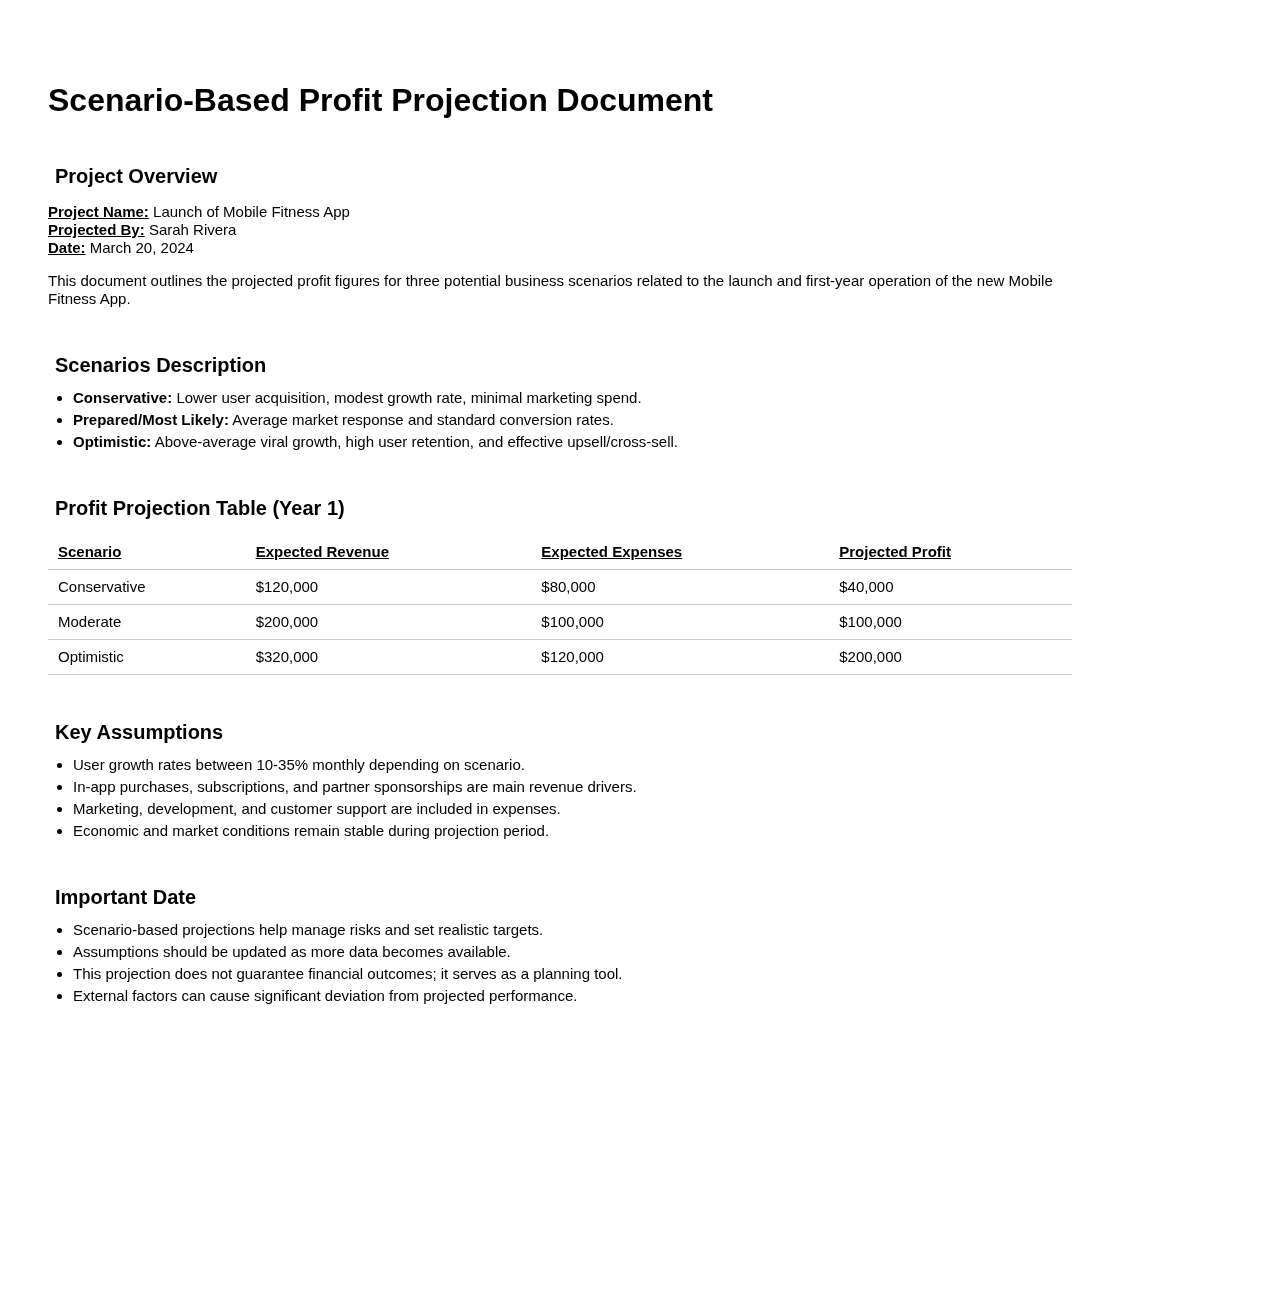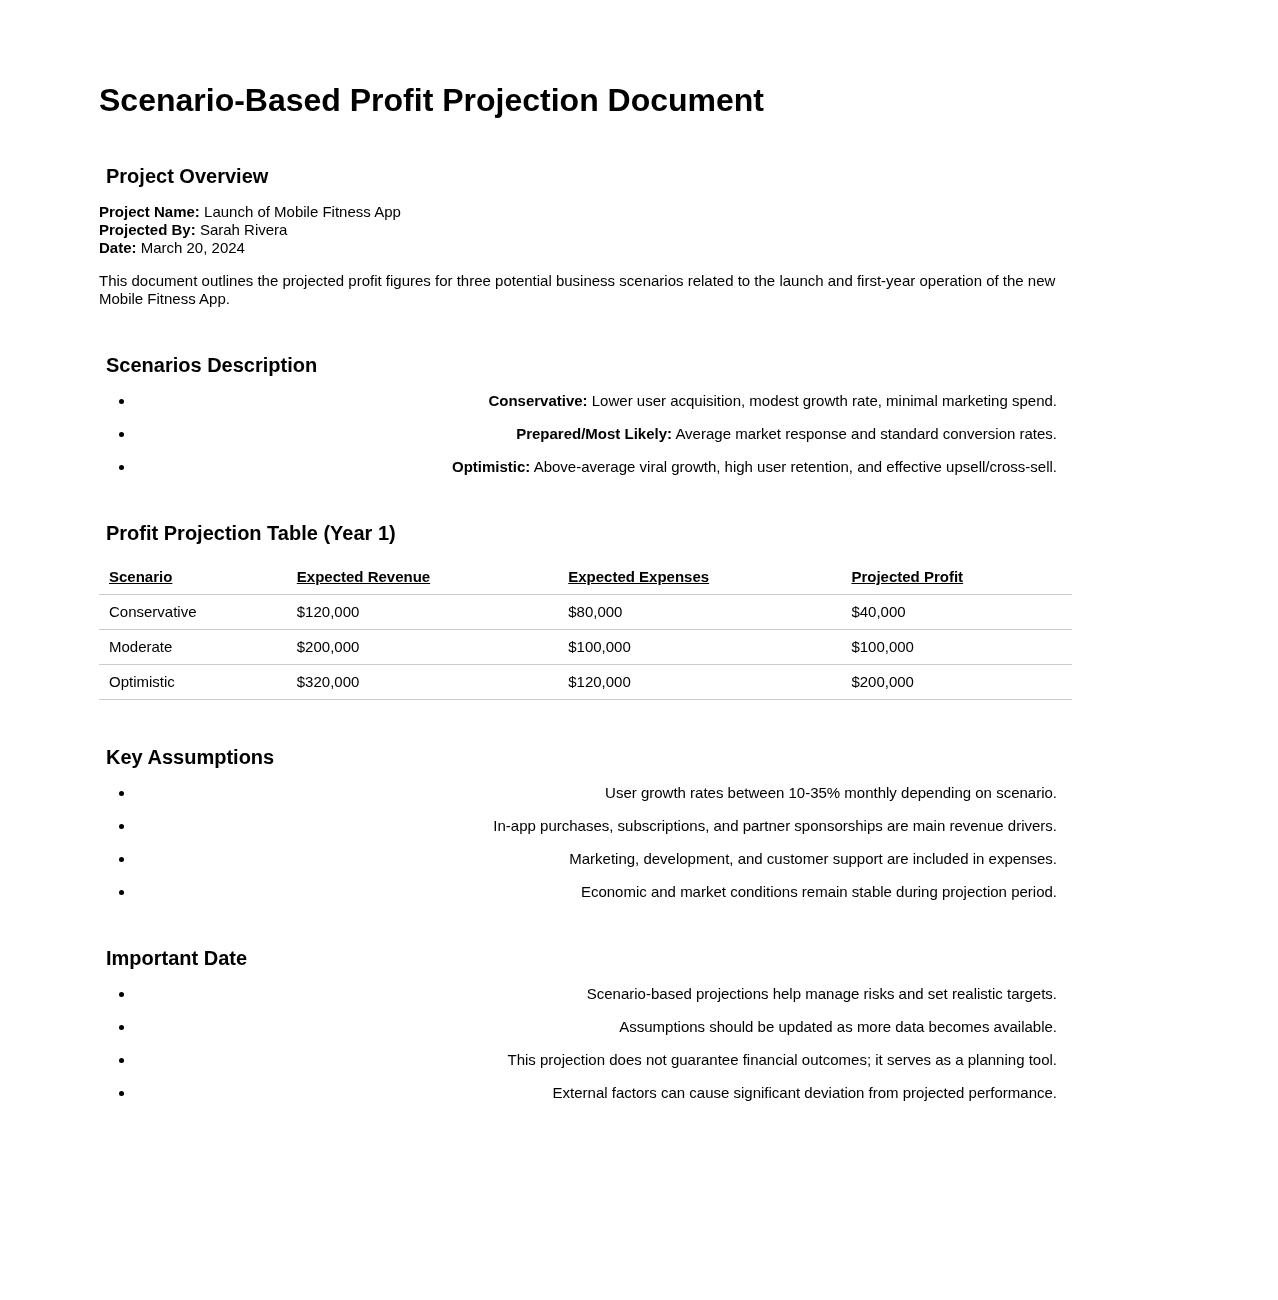--- a/index.html
+++ b/index.html
@@ -6,48 +6,47 @@
   html, body { margin: 0; padding: 0; background: #ffffff; }
   body {
     font-family: "Liberation Sans", "DejaVu Sans", sans-serif;
     color: #000000;
     font-size: 15px;
   }
   .page {
     width: 1180px;
     height: 1300px;
     background: #ffffff;
-    padding: 82px 108px 0 99px;
+    padding: 82px 108px 0 48px;
     overflow: hidden;
   }
   h1 {
     font-size: 32px;
     font-weight: bold;
     margin: 0;
     line-height: 1.15;
   }
   h2 {
     font-size: 20px;
     font-weight: bold;
     margin: 46px 0 12px 7px;
     line-height: 1.15;
   }
   p {
     margin: 15px 0;
     line-height: 18px;
   }
-  .meta-line b { font-weight: bold; }
+  .meta-line b { font-weight: bold; text-decoration: underline; }
   ul {
     margin: 12px 0 15px 0;
     padding-left: 21px;
   }
   li {
     line-height: 18px;
-    margin: 15px;
-    text-align: right;
+    margin: 4px;
   }
   li b { font-weight: bold; }
   table {
     width: 100%;
     border-collapse: collapse;
     margin-top: 15px;
   }
   th, td {
     text-align: left;
     vertical-align: middle;

